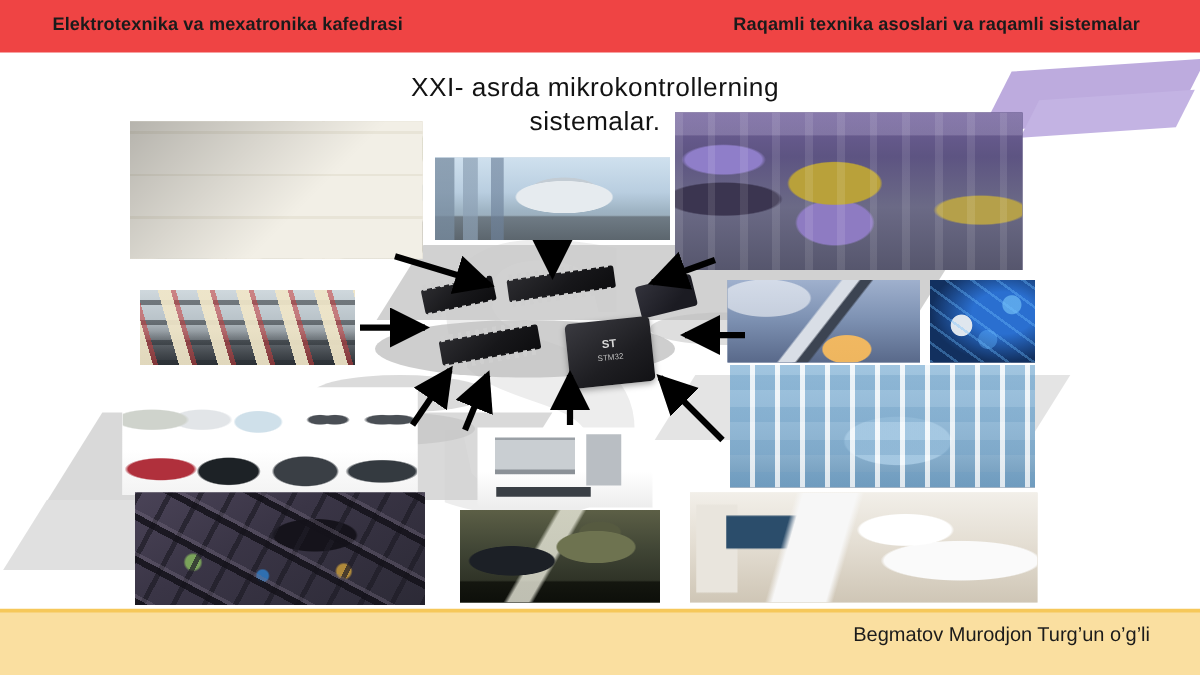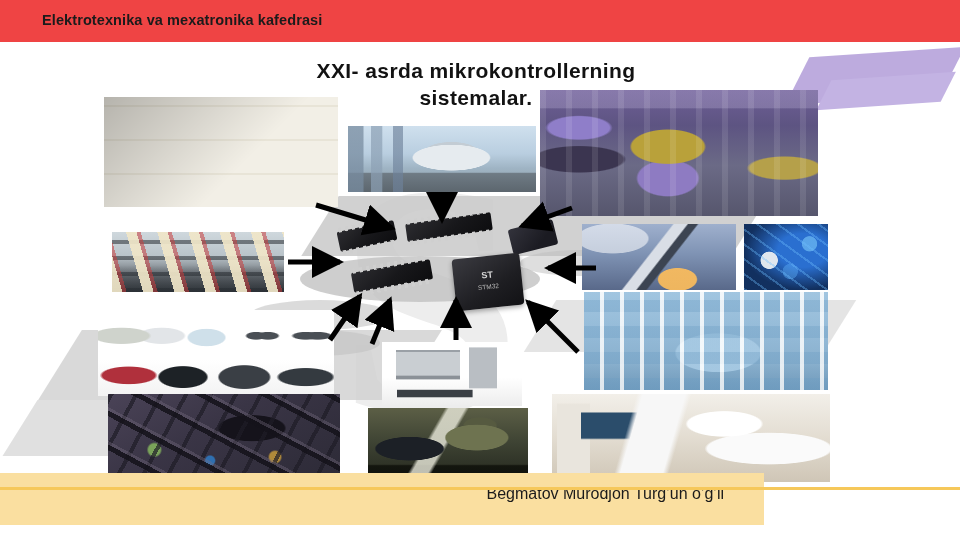--- a/index.html
+++ b/index.html
@@ -42,22 +42,22 @@
     font-size: 14.5px;
     font-weight: 700;
     color: #1b1b1b;
     letter-spacing: .1px;
     white-space: nowrap;
   }
 
   
   .footer-band {
     position: absolute;
-    left: 0; bottom: 15px;
-    width: 764px; height: 52px;
+    left: 0; bottom: 0;
+    width: 960px; height: 52px;
     background: #FADFA0;
     z-index: 40;
   }
   .footer-accent {
     position: absolute;
     left: 0; bottom: 50px;
     width: 960px; height: 3px;
     background: #F6C85A;
     z-index: 41;
   }
@@ -129,21 +129,21 @@
   }
 
   
   .slide-title {
     position: absolute;
     left: 296px; top: 58px;
     width: 360px;
     text-align: center;
     font-family: "Liberation Sans", sans-serif;
     font-size: 21px;
-    font-weight: 700;
+    font-weight: 400;
     color: #121212;
     line-height: 1.28;
     letter-spacing: .4px;
     z-index: 25;
   }
 
   
   .photo {
     position: absolute;
     overflow: hidden;
@@ -497,20 +497,21 @@
 
     <line x1="372" y1="344" x2="390" y2="300" stroke="#000" stroke-width="5" marker-end="url(#ah)"></line>
 
     <line x1="456" y1="340" x2="456" y2="300" stroke="#000" stroke-width="5" marker-end="url(#ah)"></line>
 
     <line x1="578" y1="352" x2="528" y2="302" stroke="#000" stroke-width="5" marker-end="url(#ah)"></line>
   </svg>
 
   <div class="header-bar">
     <div class="header-left">Elektrotexnika va mexatronika kafedrasi</div>
+    <div class="header-right">Raqamli texnika asoslari va raqamli sistemalar</div>
   </div>
 
   <div class="footer-accent"></div>
   <div class="footer-band">
     <div class="footer-author">Begmatov Murodjon Turg’un o’g’li</div>
   </div>
 
 </div>
 
 </body></html>

